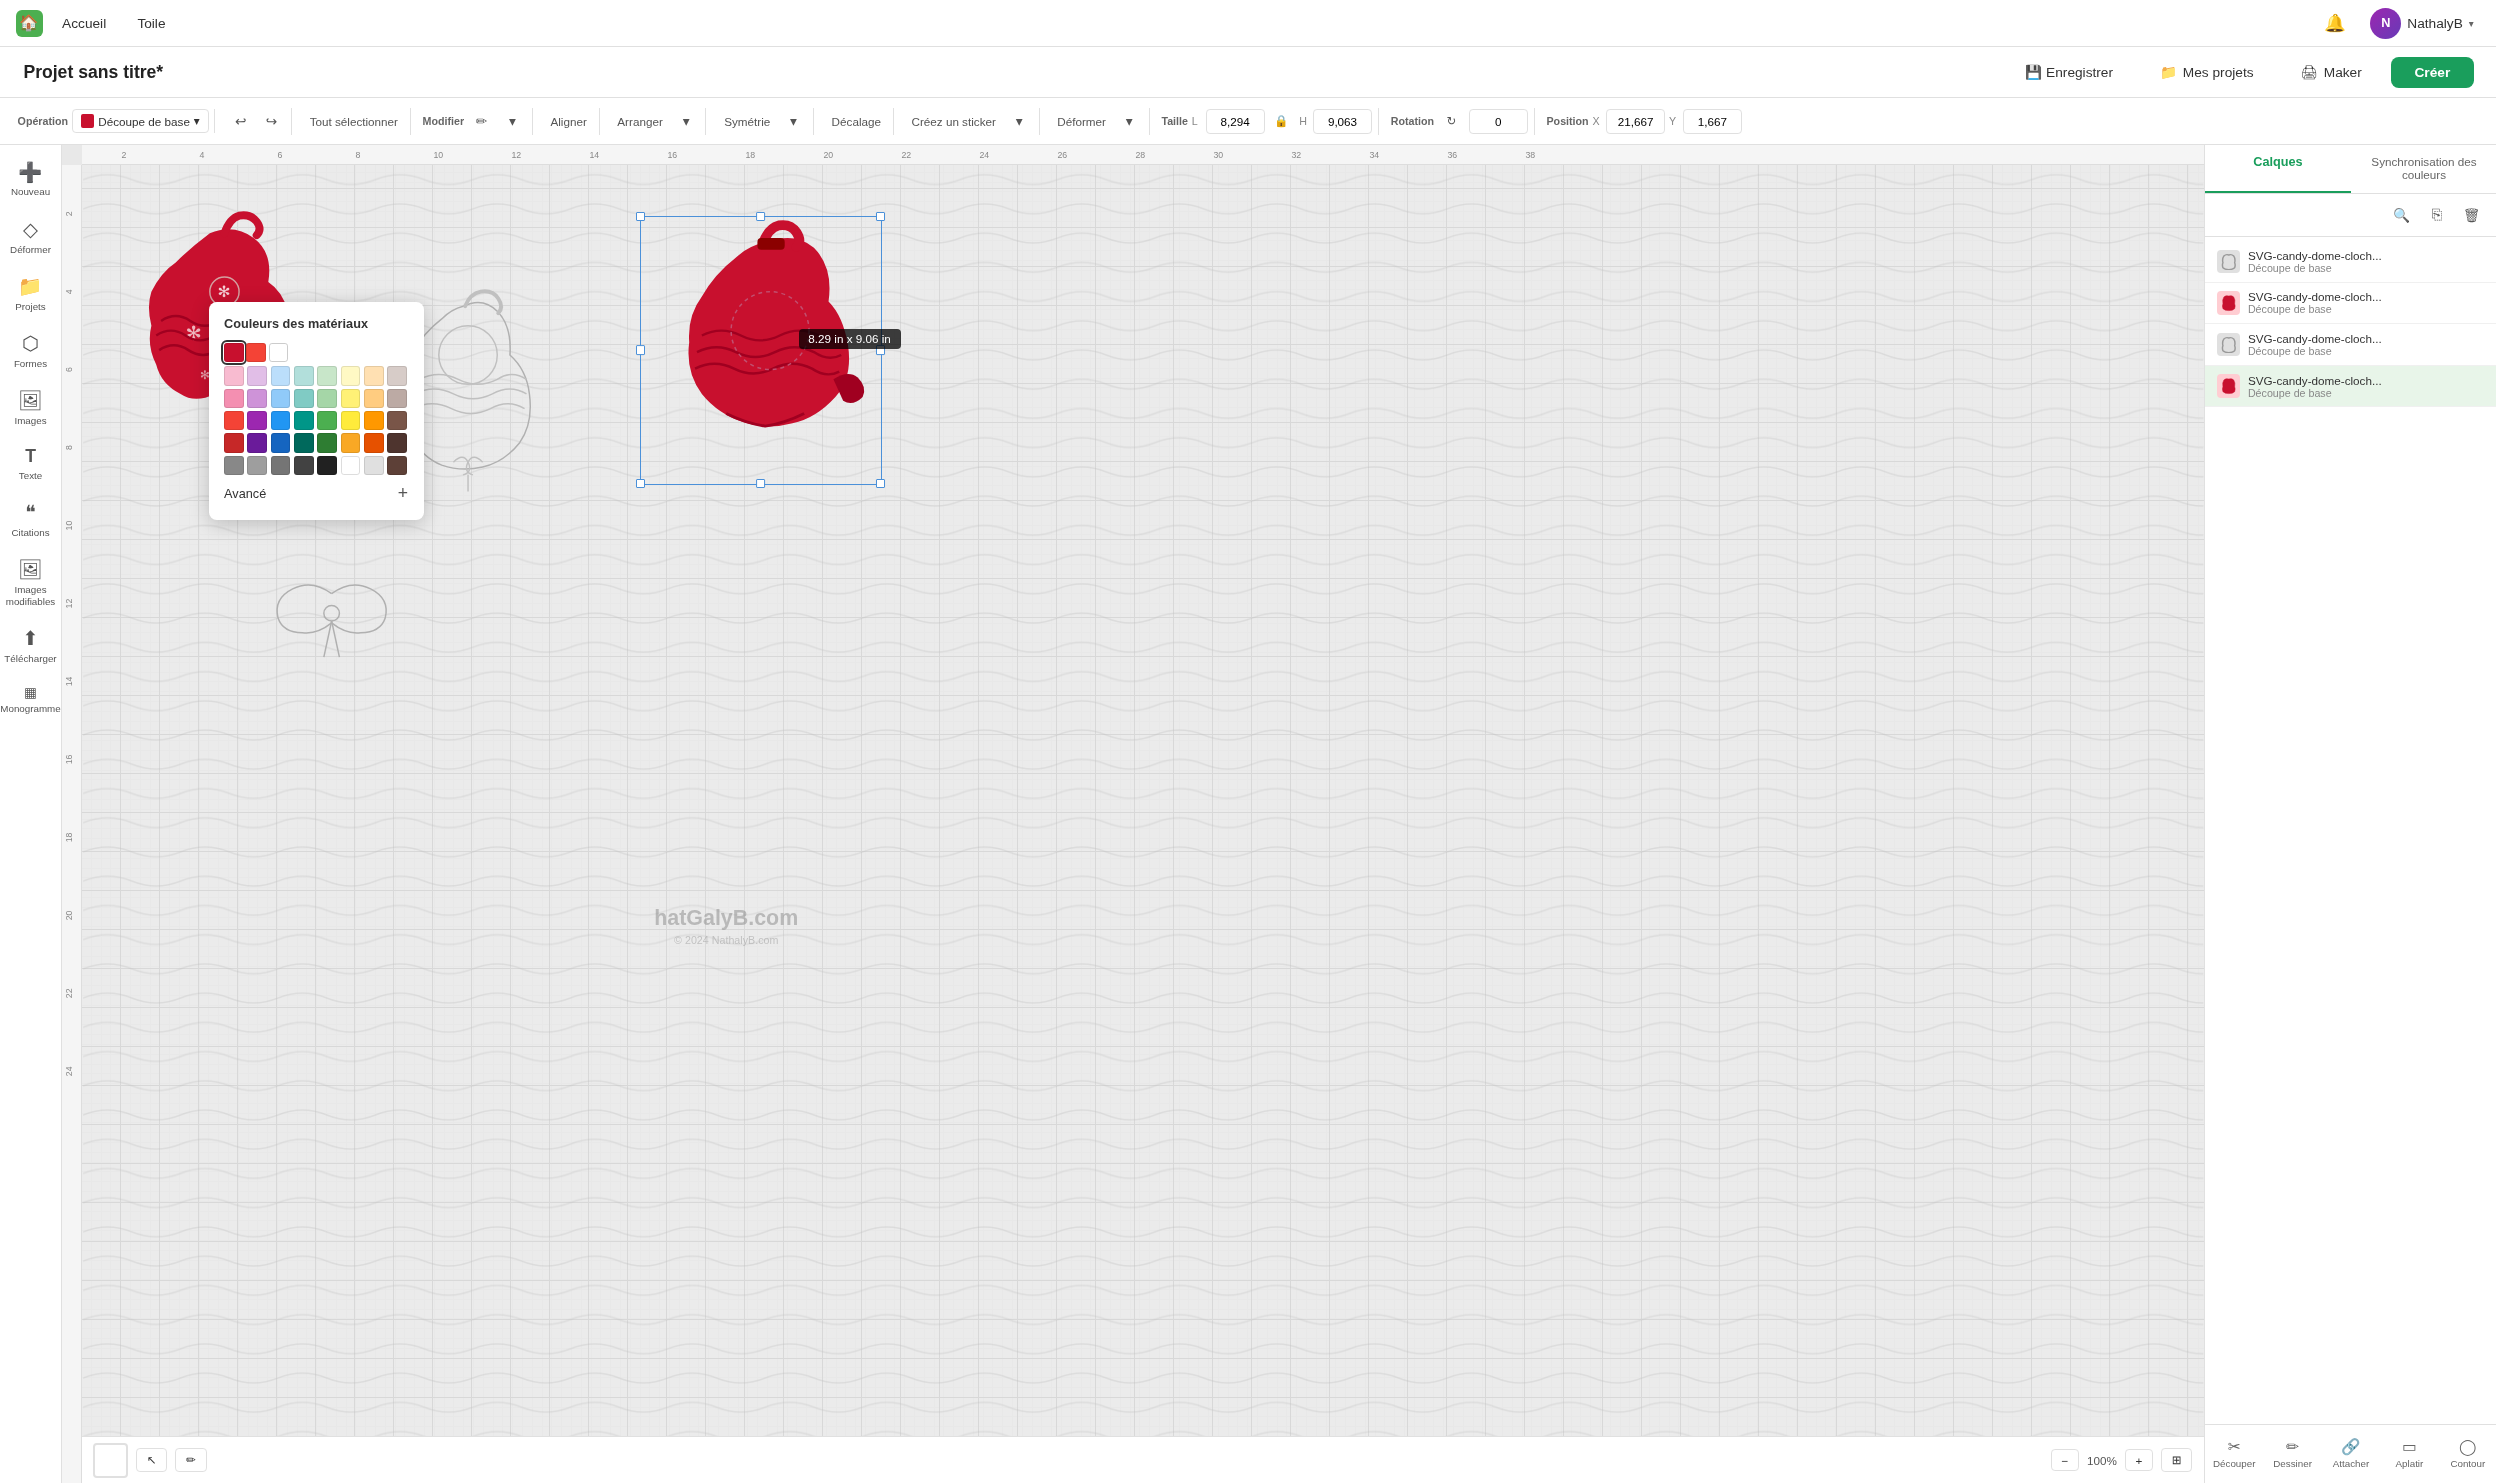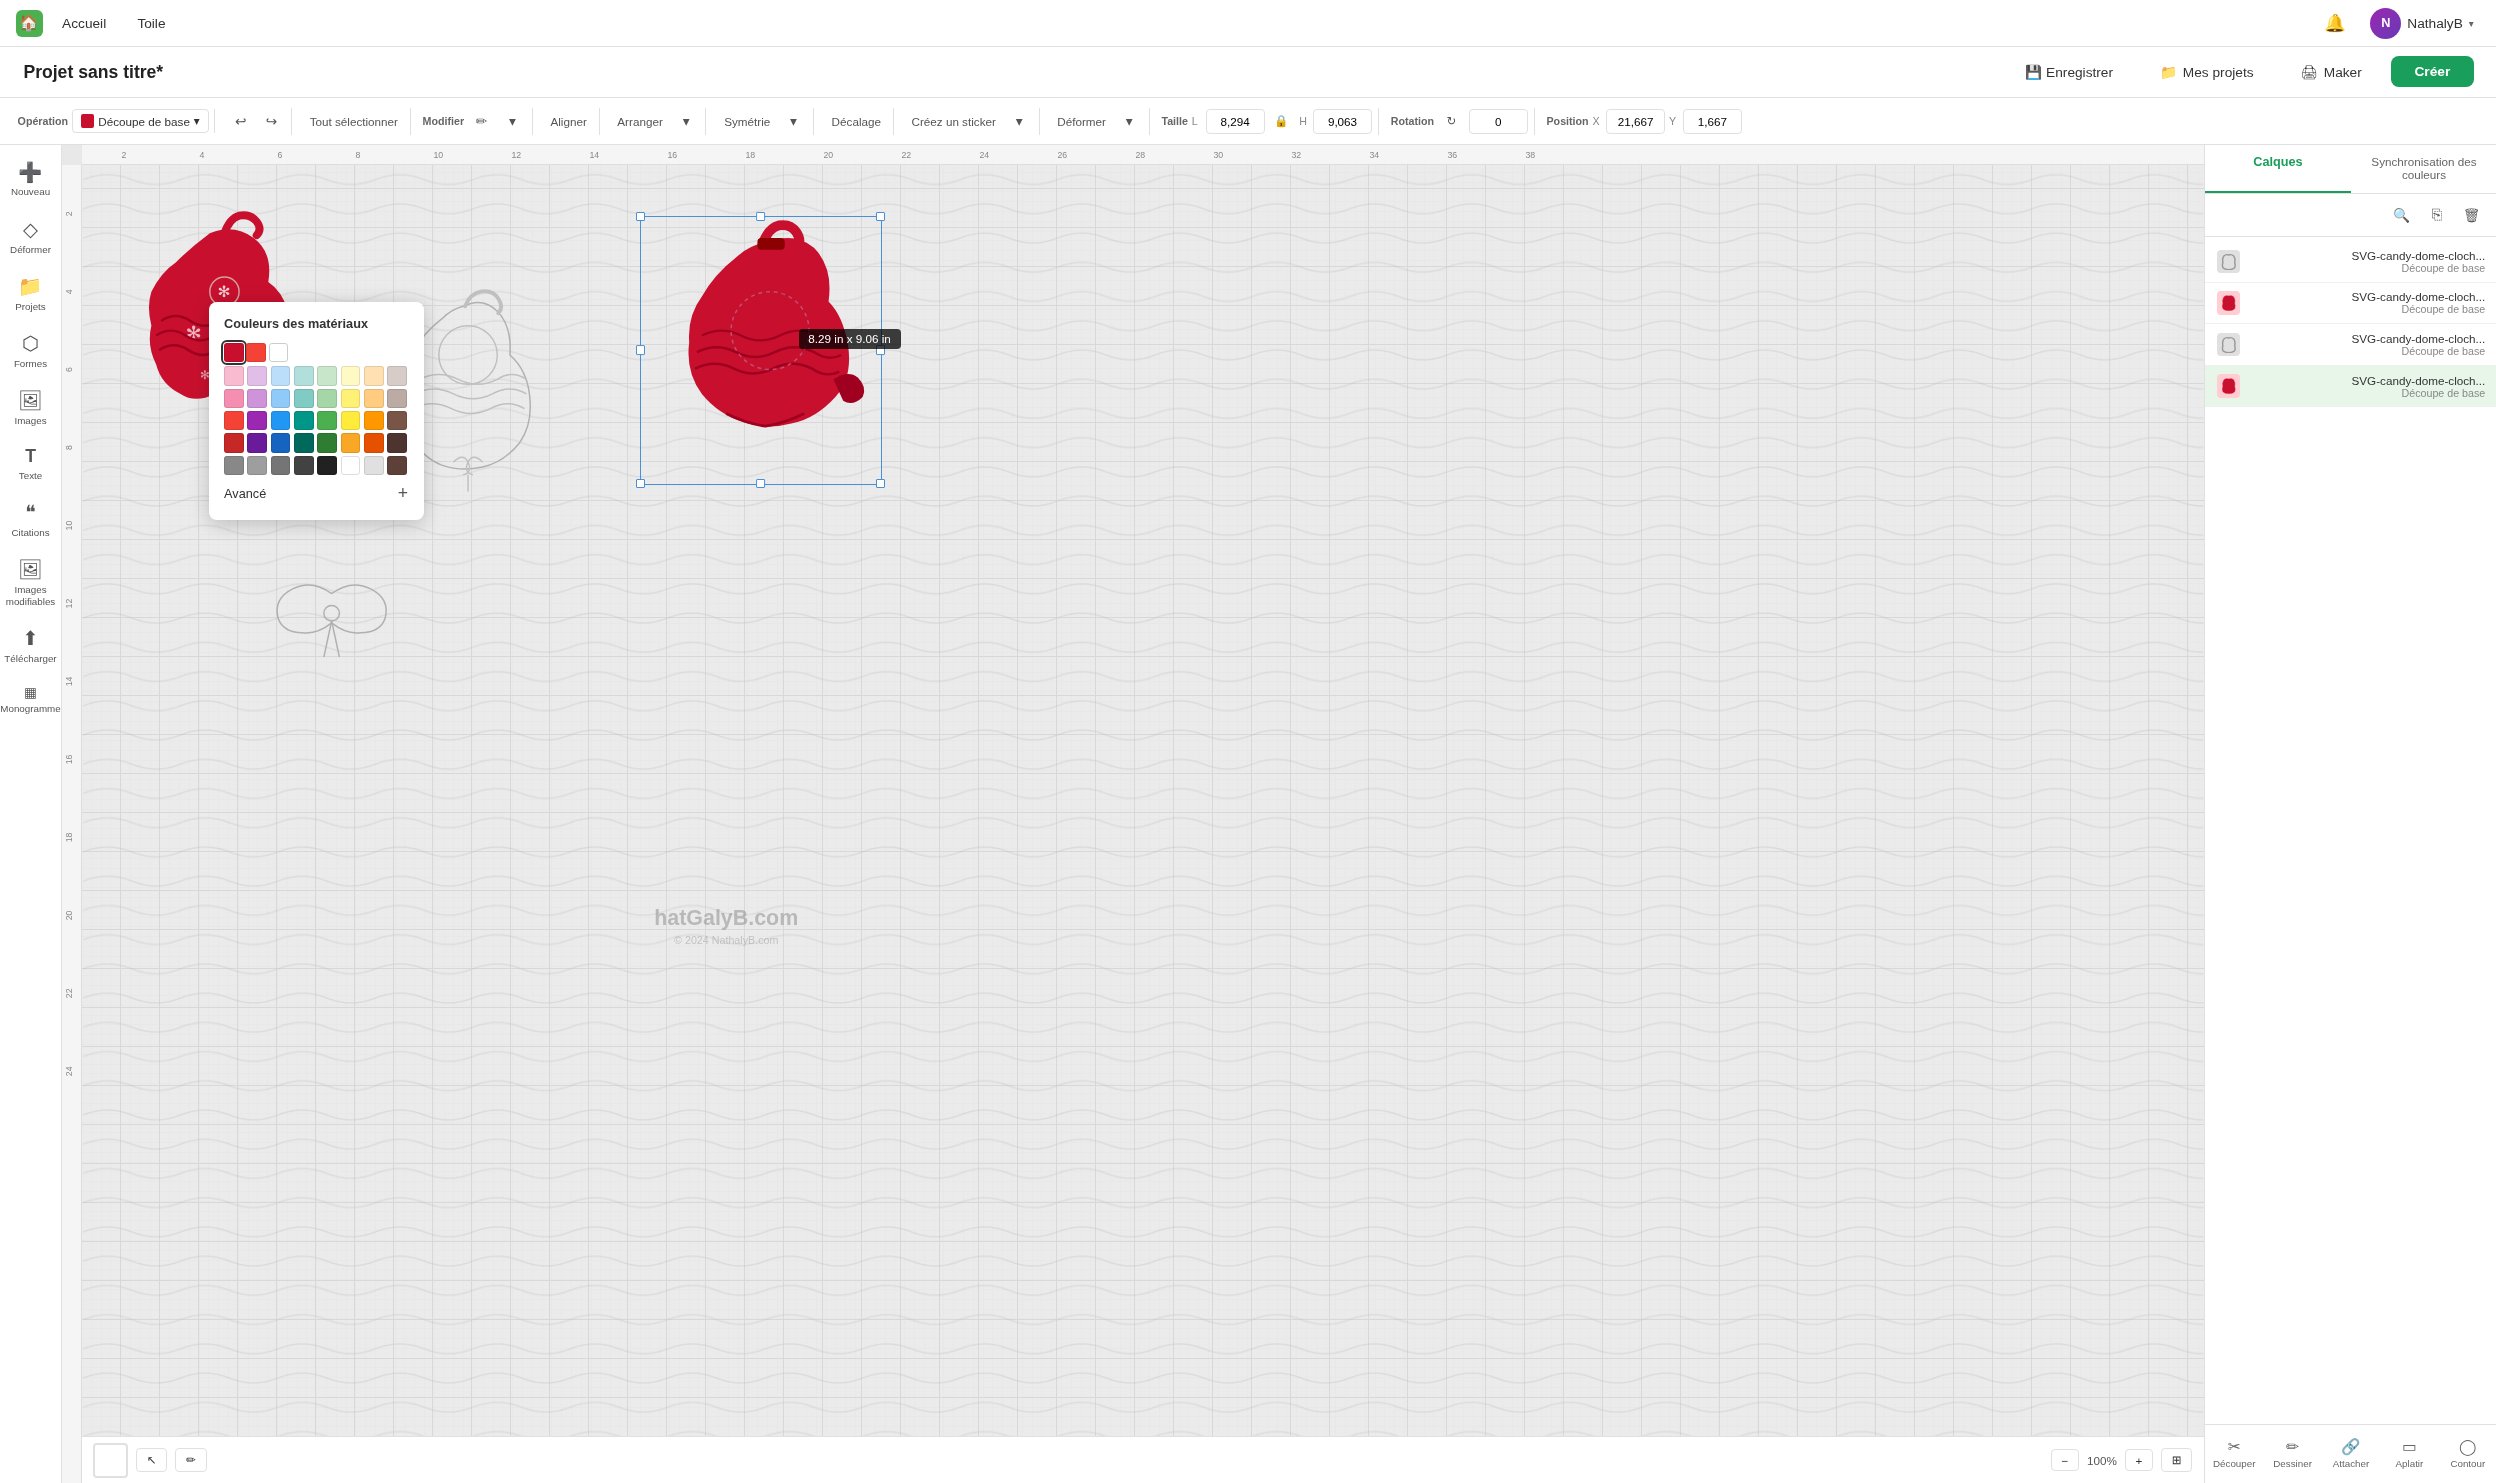--- a/index.html
+++ b/index.html
@@ -63,21 +63,21 @@
       padding: 0 23.4px;
       gap: 15.6px;
     }
     .project-title {
       font-size: 17.6px;
       font-weight: 600;
       color: #222;
       flex: 1;
     }
     .title-actions {
-      display: flex; align-items: flex-start; gap: 11.7px;
+      display: flex; align-items: flex-end; gap: 11.7px;
     }
     .btn-enregistrer {
       padding: 7.8px 17.6px;
       border: none;
       background: none;
       color: #333;
       font-size: 13.7px;
       cursor: pointer;
       border-radius: 5.9px;
     }
@@ -292,21 +292,20 @@
       border: none; background: none;
       cursor: pointer; border-radius: 3.9px;
       display: flex; align-items: center; justify-content: center;
       font-size: 13.7px; color: #555;
     }
     .right-panel-spacer { flex: 1; }
     .layers-list {
       flex: 1;
       overflow-y: auto;
       padding: 3.9px 0;
-      text-align: right;
     }
     .layer-item {
       display: flex;
       align-items: center;
       padding: 7.8px 11.7px;
       gap: 7.8px;
       cursor: pointer;
       border-bottom: 1px solid #f0f0f0;
     }
     .layer-item.active { background: #e8f5e9; }

